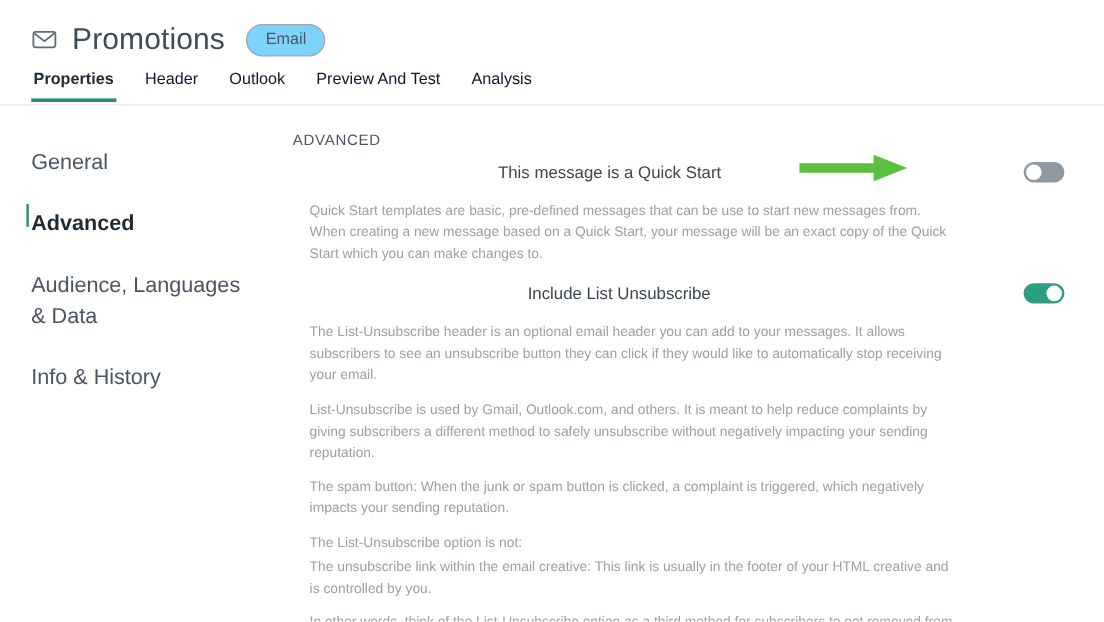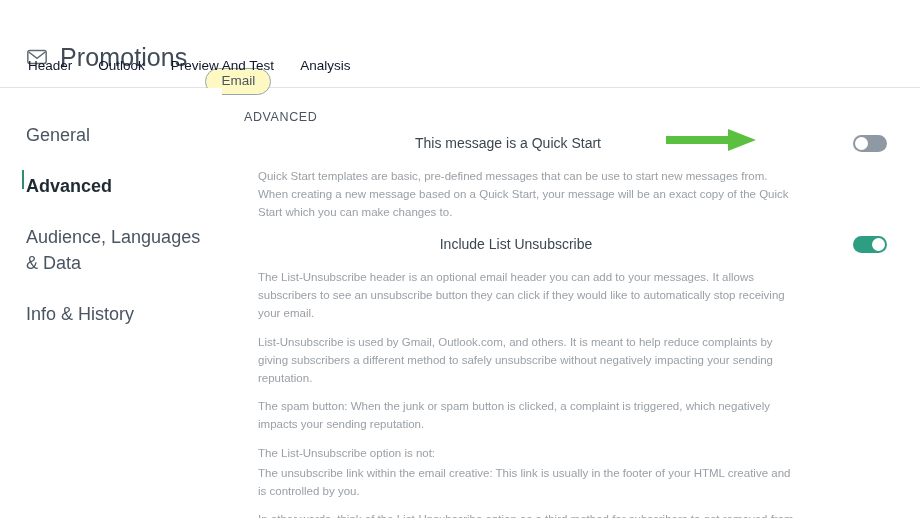--- a/index.html
+++ b/index.html
@@ -44,23 +44,22 @@
     line-height: 1;
     letter-spacing: 0.1px;
   }
   .pill {
     margin-left: 6px;
     border: 1px solid #9aa4ae;
     border-radius: 16px;
     padding: 5px 15px 6px 15px;
     font-size: 13.5px;
     color: #4a5561;
-    background: #fef9c3;
+    background: #7dd3fc;
     line-height: 1;
-    margin-top: 48px;
   }
   .tabs {
     position: absolute;
     left: 26px; top: 58px;
     display: flex;
     align-items: flex-end;
     gap: 22px;
   }
   .tab {
     font-size: 13.5px;
@@ -186,20 +185,21 @@
         <svg viewBox="0 0 24 24" width="22" height="22" fill="none" stroke="#5f6b75" stroke-width="1.6">
           <rect x="2" y="5" width="20" height="14" rx="2"></rect>
           <path d="M3 6.5l9 7 9-7"></path>
         </svg>
       </span>
       <span class="page-title">Promotions</span>
       <span class="pill">Email</span>
     </div>
 
     <div class="tabs">
+      <div class="tab active">Properties</div>
       <div class="tab">Header</div>
       <div class="tab">Outlook</div>
       <div class="tab">Preview And Test</div>
       <div class="tab">Analysis</div>
     </div>
   </div>
 
   <div class="leftnav">
     <div class="nav-item">General</div>
     <div class="nav-item active">Advanced</div>

